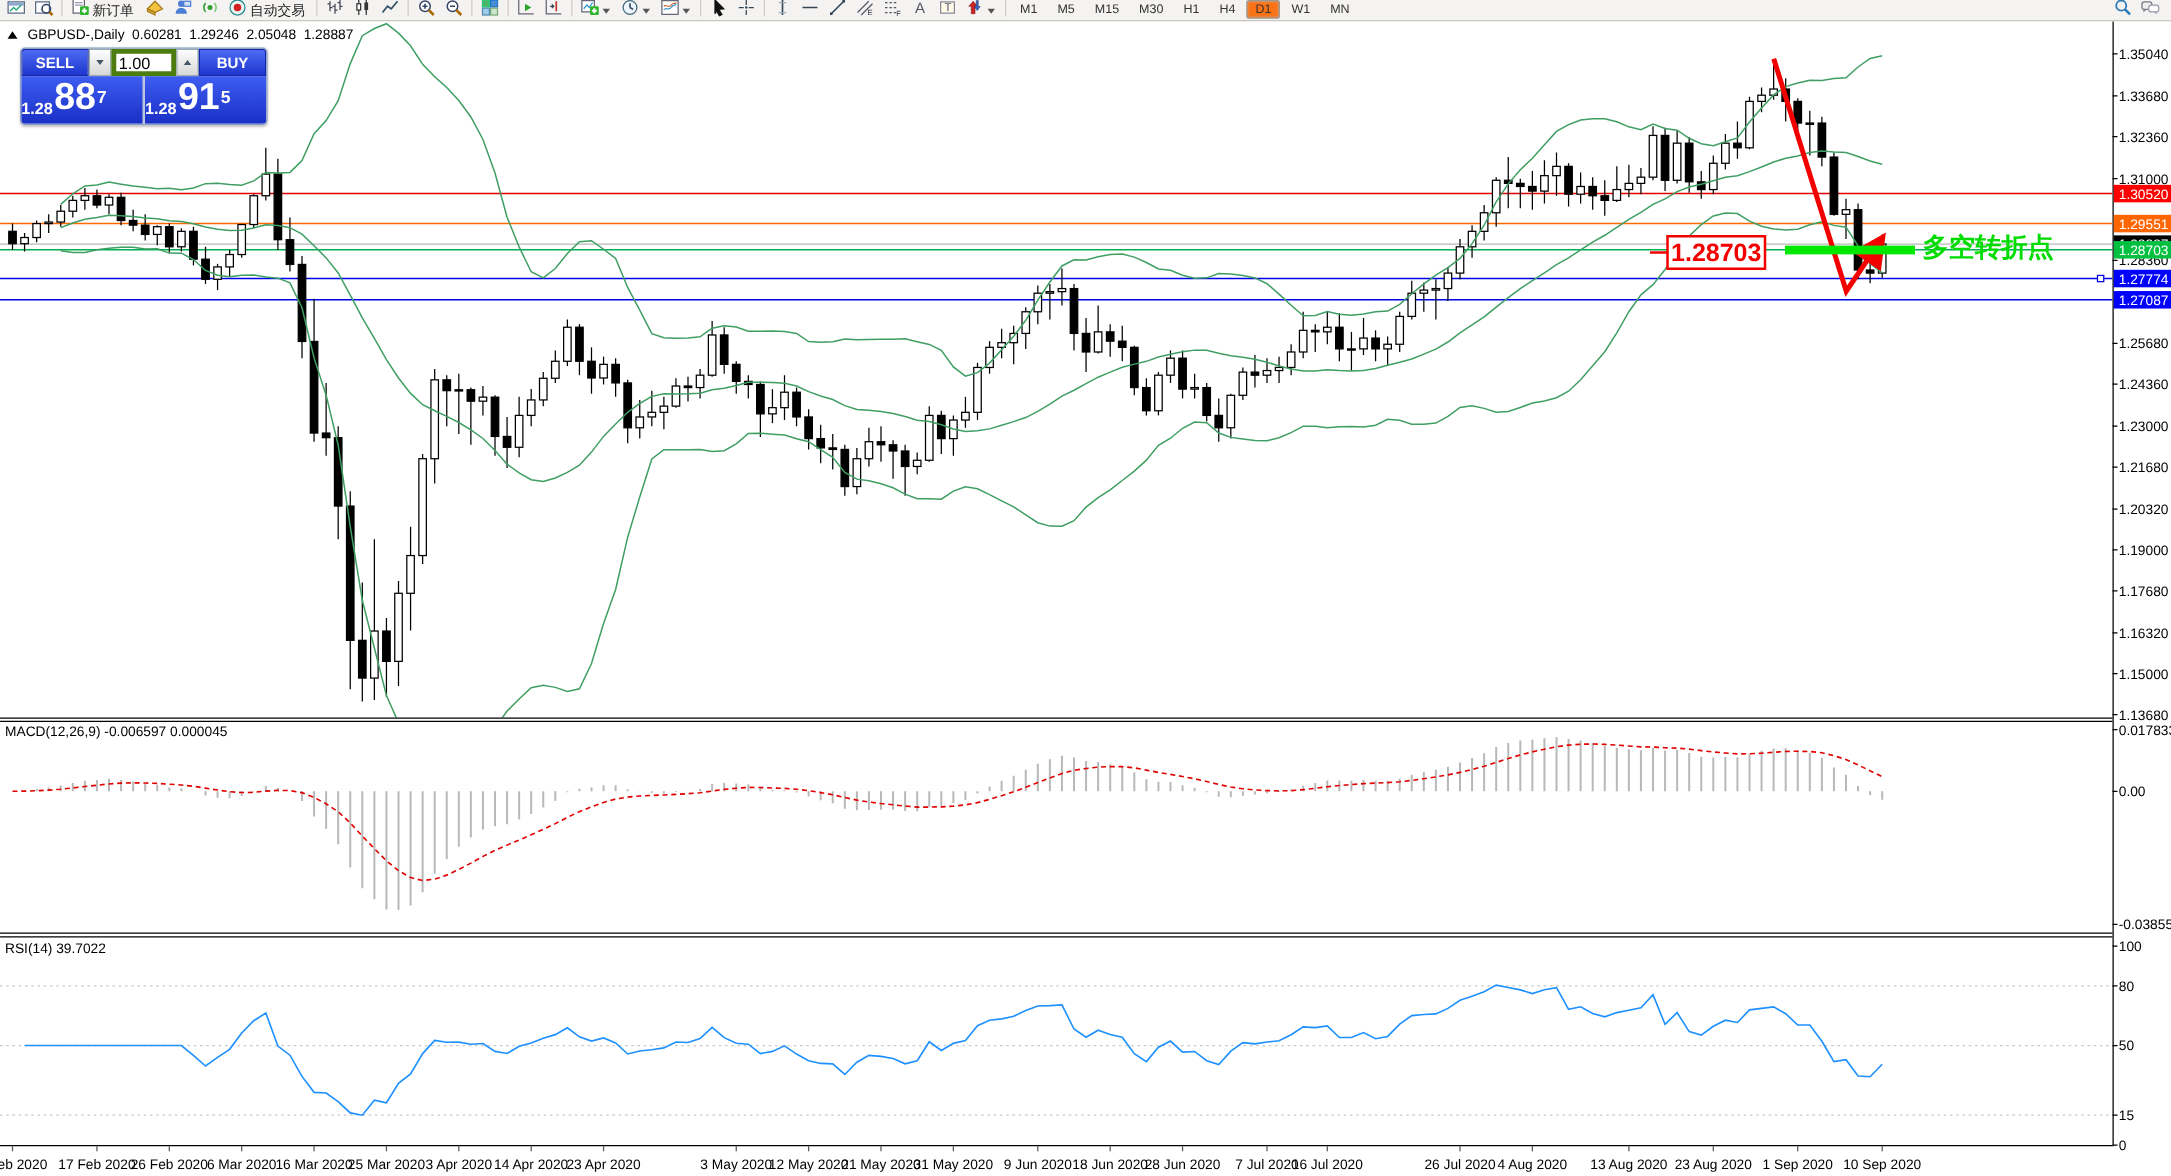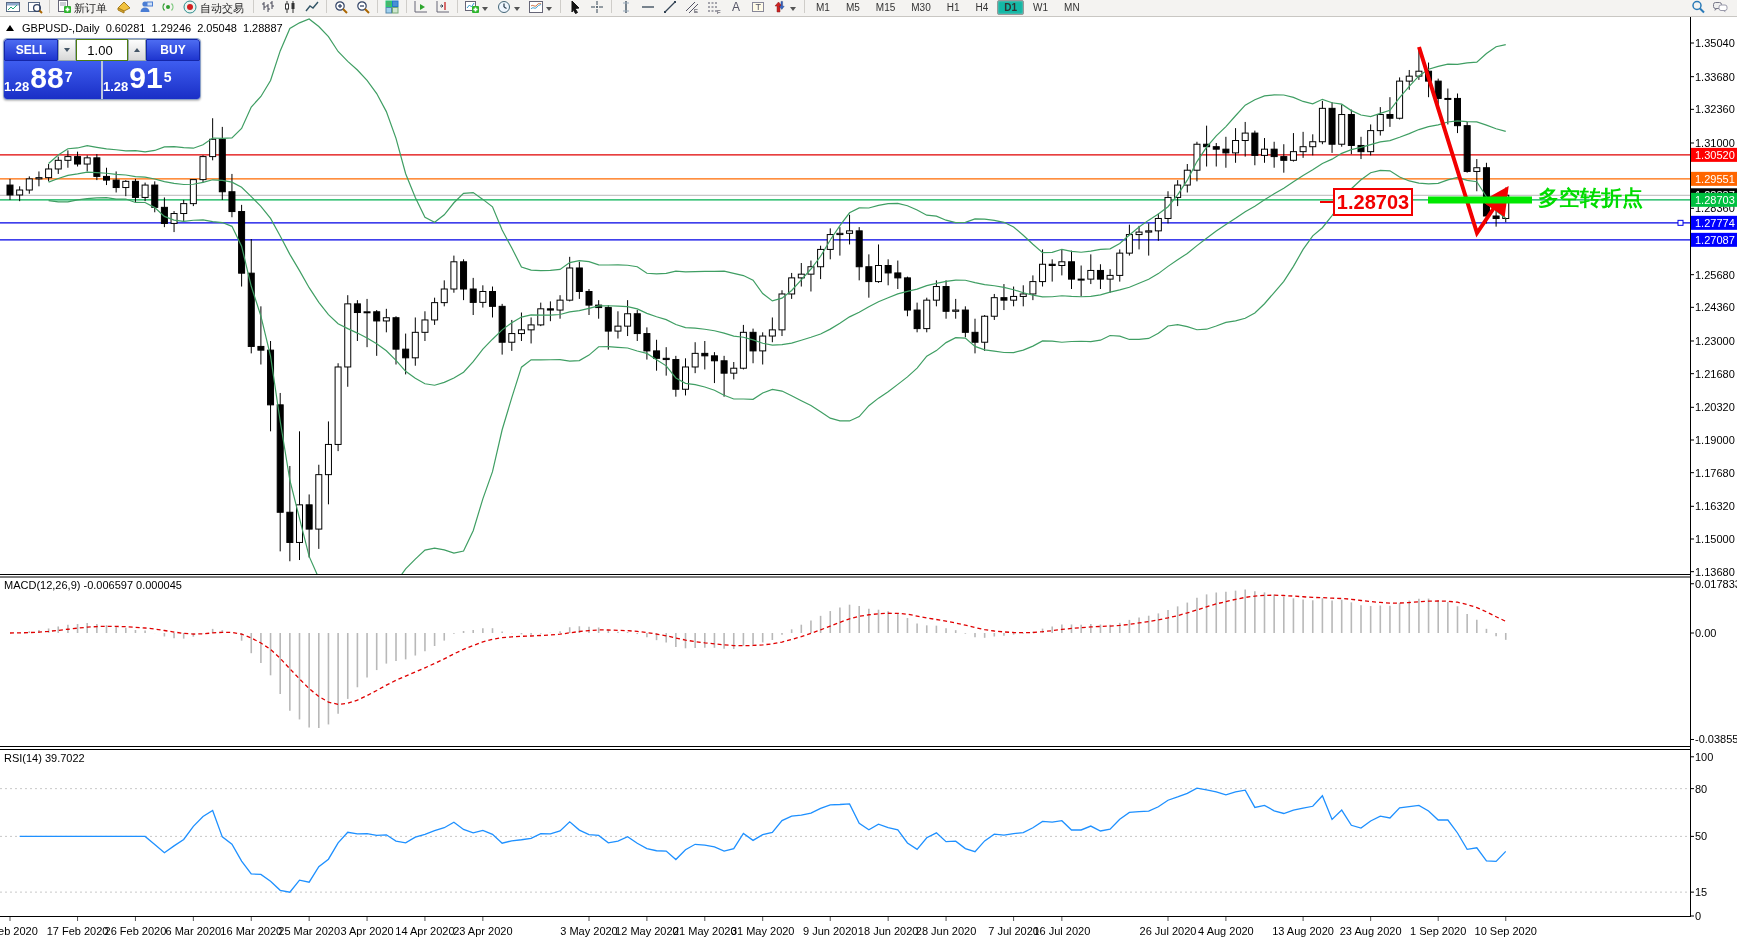--- a/index.html
+++ b/index.html
@@ -5,37 +5,37 @@
   html,body{margin:0;padding:0;background:#fff;width:1737px;height:941px;overflow:hidden;
     font-family:"Liberation Sans",sans-serif;-webkit-font-smoothing:none;}
   
   .toolbar{position:absolute;left:0;top:0;width:1737px;height:17px;background:#f4f3f1;
     border-bottom:1px solid #c9c7c3;display:flex;align-items:flex-start;padding-left:2px;box-sizing:border-box;z-index:50;}
   .tb-btn{display:flex;align-items:center;height:15px;padding:0 1px;margin:0 1px;border:1px solid transparent;border-radius:2px;}
   .tb-btn .lbl{font-size:11px;color:#222;margin:0 3px 0 2px;white-space:nowrap}
   .tb-sep{width:1px;height:13px;background:#cfcdc9;margin:0 3px;}
   .tb-dd{width:0;height:0;border-left:3px solid transparent;border-right:3px solid transparent;border-top:4px solid #555;margin:0 2px;}
   .tf-btn{font-size:10px;color:#333;padding:1px 6px;margin:0 1px;border:1px solid transparent;border-radius:2px;line-height:11px}
-  .tf-btn.active{background:#14b8a6;border-color:#9a9a9a;box-shadow:inset 0 0 2px #bbb;font-weight:bold;}
+  .tf-btn.active{background:#f97316;border-color:#9a9a9a;box-shadow:inset 0 0 2px #bbb;}
   .tb-right{margin-left:auto;display:flex;align-items:center;margin-right:6px}
   
   #chart-svg{position:absolute;left:0;top:0;z-index:1;}
   .symbol-line{position:absolute;left:6px;top:22px;z-index:20;font-size:11px;color:#000;display:flex;align-items:center;gap:6px;}
   .tri-up{width:0;height:0;border-left:4px solid transparent;border-right:4px solid transparent;border-bottom:6px solid #000;margin-right:2px;}
-  .trade-panel{position:absolute;left:3px;top:38px;width:196px;z-index:20;border:1px solid #8aa0c8;border-radius:4px;
+  .trade-panel{position:absolute;left:16px;top:38px;width:196px;z-index:20;border:1px solid #8aa0c8;border-radius:4px;
     background:#dfe6f2;box-shadow:0 1px 2px rgba(0,0,0,.25);overflow:hidden}
   .tp-row1{display:flex;height:22px;}
   .tp-btn{flex:0 0 52px;color:#fff;font-size:12px;font-weight:bold;display:flex;align-items:center;justify-content:center;
     background:linear-gradient(#4d6cf2,#1e35cf);border:1px solid #1426a8;}
   .tp-btn.sell{border-radius:3px 0 0 0}
   .tp-btn.buy{border-radius:0 3px 0 0}
   .tp-spin{flex:0 0 16px;background:linear-gradient(#fdfdfd,#d8d8d8);border:1px solid #9aa;display:flex;align-items:center;justify-content:center}
   .spin-dn{width:0;height:0;border-left:3px solid transparent;border-right:3px solid transparent;border-top:4px solid #456;}
   .spin-up{width:0;height:0;border-left:3px solid transparent;border-right:3px solid transparent;border-bottom:4px solid #456;}
-  .tp-vol{flex:1;border:1px solid #4d7c0f;background:#fff;font-size:13px;text-align:center;padding-right:6px;font-family:"Liberation Sans",sans-serif;min-width:0}
+  .tp-vol{flex:1;border:4px solid #4d7c0f;background:#fff;font-size:13px;text-align:left;padding-right:6px;font-family:"Liberation Sans",sans-serif;min-width:0}
   .tp-row2{display:flex;height:38px;gap:2px;background:#b9c6de}
   .tp-price{flex:1;background:linear-gradient(#3c5bee,#16261c0);background:linear-gradient(#3e5df0,#1a2fc6);color:#fff;
     display:flex;align-items:flex-end;justify-content:flex-start;padding-bottom:2px;}
   .tp-price .sm{font-size:13px;font-weight:bold;margin-bottom:3px}
   .tp-price .bg{font-size:30px;font-weight:bold;line-height:30px;margin:4px 1px}
   .tp-price .sup{font-size:14px;font-weight:bold;margin-bottom:12px}
   text{font-family:"Liberation Sans",sans-serif}
 </style>
 </head>
 <body>

